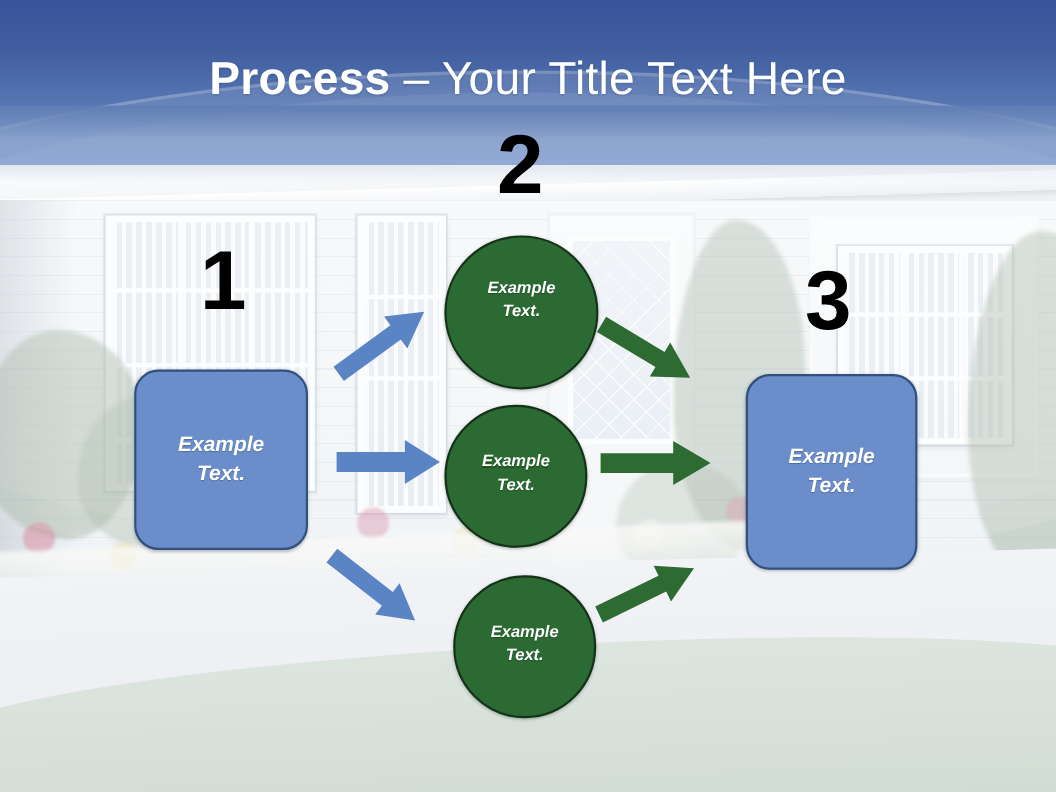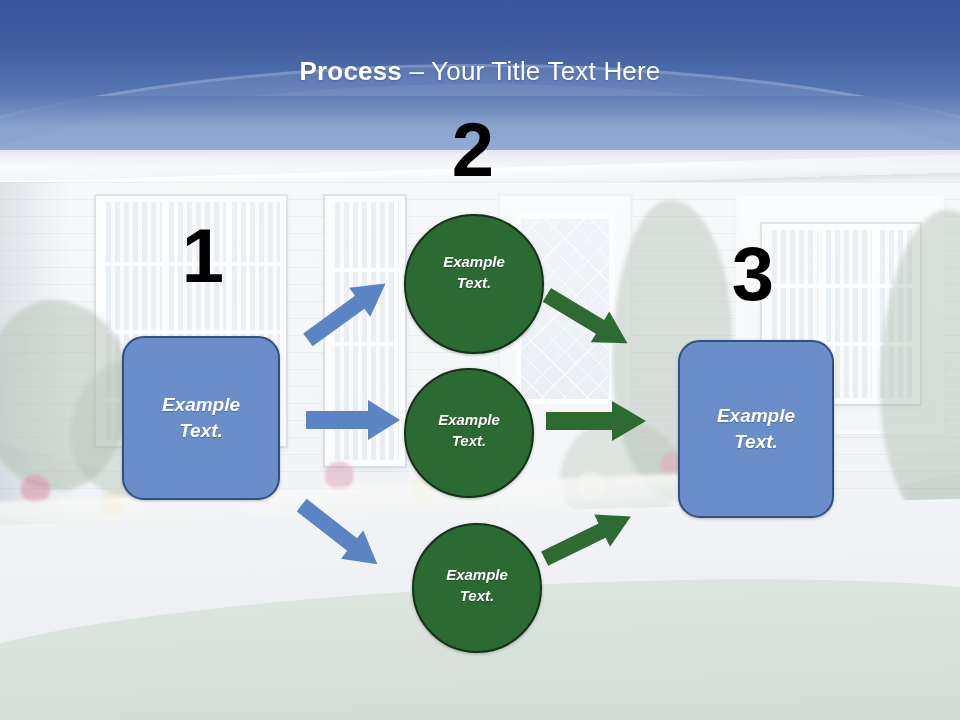--- a/index.html
+++ b/index.html
@@ -148,21 +148,21 @@
   }
   .arc2 {
     position:absolute; left:-200px; top:84px; width:1360px; height:420px;
     border-radius:50%;
     background:rgba(255,255,255,0.07);
   }
 
   .slide-title {
     position:absolute; left:0; top:52px; width:960px;
     text-align:center;
-    font-size:26px; line-height:38px;
+    font-size:42px; line-height:38px;
     color:#ffffff;
     letter-spacing:.2px;
     text-shadow:0 1px 2px rgba(20,40,80,0.25);
     white-space:nowrap;
   }
   .slide-title .strong { font-weight:bold; }
   .slide-title .light  { font-weight:normal; }
 
   
   .layer { position:absolute; inset:0; }

